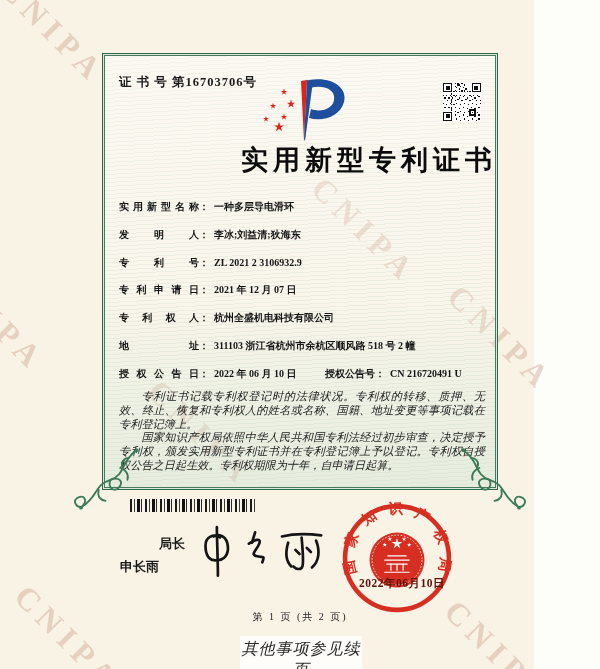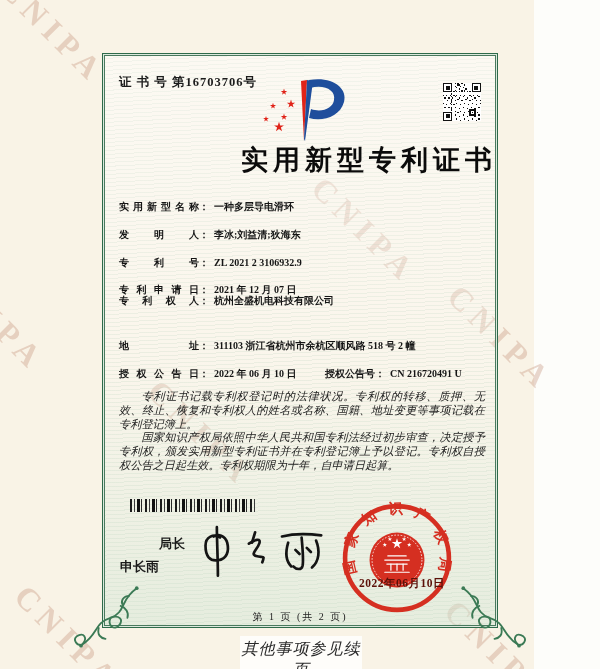--- a/index.html
+++ b/index.html
@@ -5,32 +5,32 @@
   html,body{margin:0;padding:0;}
   #screen{position:relative;width:600px;height:669px;background:#fdfdfa;overflow:hidden;
           font-family:"Liberation Serif","DejaVu Serif",serif;color:#1a1a1a;}
   .page{position:absolute;left:0;top:0;width:534px;height:669px;background:#f9f3e6;z-index:1;}
   .wm{position:absolute;z-index:2;font-weight:bold;font-size:32px;letter-spacing:7px;
       color:rgba(190,135,110,0.32);transform:rotate(45deg);transform-origin:0 0;white-space:nowrap;
       font-family:"Liberation Serif","DejaVu Serif",serif;}
   .wm1{left:18px;top:-30px;} .wm2{left:330px;top:170px;} .wm3{left:-42px;top:258px;}
   .wm4{left:166px;top:373px;} .wm5{left:33px;top:578px;} .wm6{left:466px;top:278px;}
   .wm7{left:463px;top:593px;}
-  .frame{position:absolute;left:102px;top:53px;width:396px;height:575px;box-sizing:border-box;
+  .frame{position:absolute;left:102px;top:53px;width:396px;height:437px;box-sizing:border-box;
          border:1px solid #2e6a4a;box-shadow:inset 0 0 0 1px #dbe9dd, inset 0 0 0 2px #49795d;
          z-index:3;
          background:linear-gradient(180deg,rgba(255,255,255,0.50) 0%,rgba(255,255,255,0.22) 55%,rgba(210,230,214,0.50) 100%),
                     repeating-linear-gradient(177deg,rgba(125,175,140,0.16) 0px,rgba(125,175,140,0.16) 1px,rgba(0,0,0,0) 1px,rgba(0,0,0,0) 4px);}
   .cert-no{position:absolute;left:16px;top:20px;font-size:12.5px;font-weight:600;letter-spacing:1px;color:#1c1c1c;}
   .qr{position:absolute;left:340px;top:29px;width:38px;height:38px;}
   .logo{position:absolute;left:153px;top:22px;width:96px;height:70px;}
   .title{position:absolute;left:0;right:0;top:88px;text-align:right;font-size:27px;font-weight:700;
          letter-spacing:5px;color:#0b0b0b;}
   .frow{position:absolute;left:16px;right:10px;font-size:10px;font-weight:600;color:#151515;white-space:nowrap;}
-  .r1{top:146px;} .r2{top:174px;} .r3{top:202px;} .r4{top:229px;} .r5{top:240px;} .r6{top:285px;} .r7{top:313px;}
+  .r1{top:146px;} .r2{top:174px;} .r3{top:202px;} .r4{top:229px;} .r5{top:257px;} .r6{top:285px;} .r7{top:313px;}
   .flabel{display:inline-block;width:80px;text-align:justify;text-align-last:justify;}
   .fvalue{margin-left:5px;}
   .pair2{margin-left:26px;margin-top:41px;}
   .legal{position:absolute;left:16px;top:336px;width:366px;font-size:11.2px;line-height:13.8px;
          font-style:italic;color:#222;text-align:justify;}
   .legal p{margin:0;text-indent:2em;}
   .barcode{position:absolute;left:27px;top:445px;width:127px;height:13px;
      background:repeating-linear-gradient(90deg,#1b1b1b 0 2px,rgba(0,0,0,0) 2px 4px,#3a3a3a 4px 5px,rgba(0,0,0,0) 5px 7px,#101010 7px 10px,rgba(0,0,0,0) 10px 11px,#2a2a2a 11px 12px,rgba(0,0,0,0) 12px 15px);}
   .chief-title{position:absolute;left:17px;top:481px;font-size:13px;font-weight:700;margin-left:39px;}
   .chief-name{position:absolute;left:17px;top:504px;font-size:13px;font-weight:700;}

